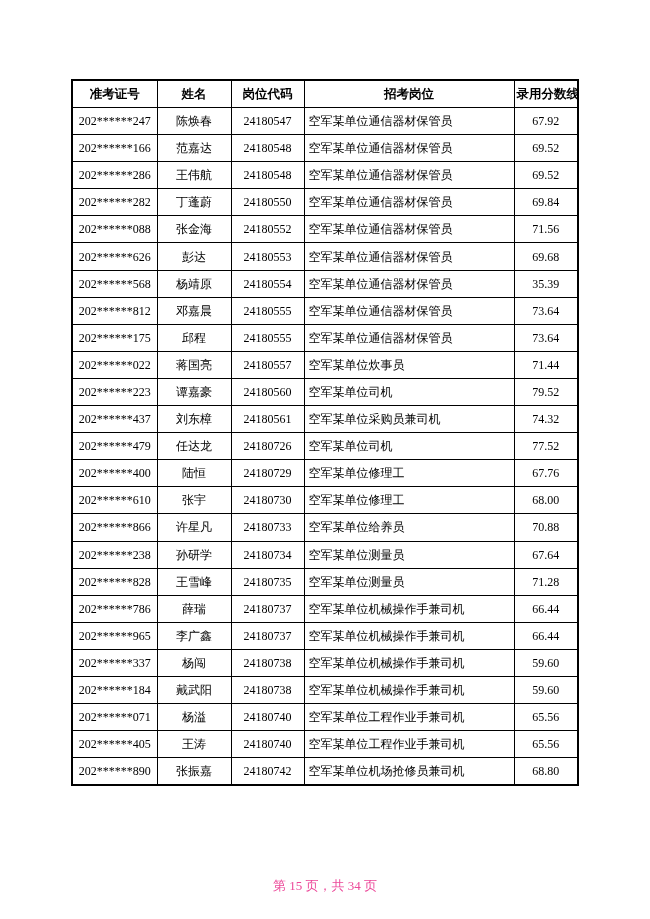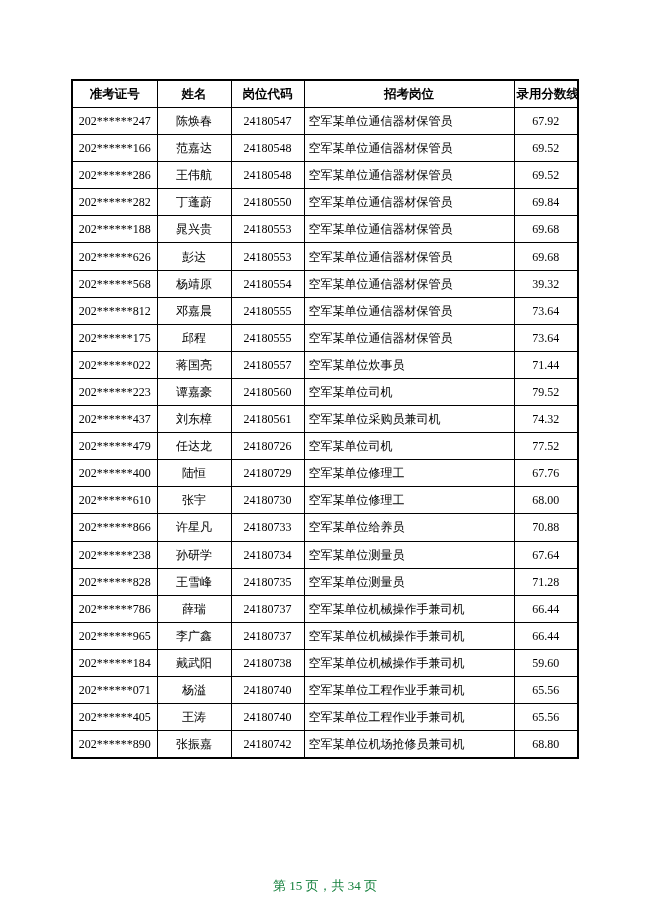--- a/index.html
+++ b/index.html
@@ -47,21 +47,21 @@
     padding-left: 4px;
     margin-top: 24px;
   }
   .page-footer {
     position: absolute;
     top: 877px;
     left: 0;
     width: 650px;
     text-align: center;
     font-size: 13px;
-    color: #15803d;
+    color: #ec4899;
   }
 </style>
 </head>
 <body>
 
 <div class="doc-page">
   <table class="roster">
     <colgroup>
       <col style="width:85px">
       <col style="width:74px">
@@ -101,39 +101,39 @@
           <td class="col4">69.52</td>
         </tr>
         <tr>
           <td class="col0">202******282</td>
           <td class="col1">丁蓬蔚</td>
           <td class="col2">24180550</td>
           <td class="col3">空军某单位通信器材保管员</td>
           <td class="col4">69.84</td>
         </tr>
         <tr>
-          <td class="col0">202******188</td>
-          <td class="col1">晁兴贵</td>
-          <td class="col2">24180553</td>
-          <td class="col3">空军某单位通信器材保管员</td>
-          <td class="col4">69.68</td>
+          <td class="col0">202******088</td>
+          <td class="col1">张金海</td>
+          <td class="col2">24180552</td>
+          <td class="col3">空军某单位通信器材保管员</td>
+          <td class="col4">71.56</td>
         </tr>
         <tr>
           <td class="col0">202******626</td>
           <td class="col1">彭达</td>
           <td class="col2">24180553</td>
           <td class="col3">空军某单位通信器材保管员</td>
           <td class="col4">69.68</td>
         </tr>
         <tr>
           <td class="col0">202******568</td>
           <td class="col1">杨靖原</td>
           <td class="col2">24180554</td>
           <td class="col3">空军某单位通信器材保管员</td>
-          <td class="col4">39.32</td>
+          <td class="col4">35.39</td>
         </tr>
         <tr>
           <td class="col0">202******812</td>
           <td class="col1">邓嘉晨</td>
           <td class="col2">24180555</td>
           <td class="col3">空军某单位通信器材保管员</td>
           <td class="col4">73.64</td>
         </tr>
         <tr>
           <td class="col0">202******175</td>
@@ -211,20 +211,27 @@
           <td class="col2">24180737</td>
           <td class="col3">空军某单位机械操作手兼司机</td>
           <td class="col4">66.44</td>
         </tr>
         <tr>
           <td class="col0">202******965</td>
           <td class="col1">李广鑫</td>
           <td class="col2">24180737</td>
           <td class="col3">空军某单位机械操作手兼司机</td>
           <td class="col4">66.44</td>
+        </tr>
+        <tr>
+          <td class="col0">202******337</td>
+          <td class="col1">杨闯</td>
+          <td class="col2">24180738</td>
+          <td class="col3">空军某单位机械操作手兼司机</td>
+          <td class="col4">59.60</td>
         </tr>
         <tr>
           <td class="col0">202******184</td>
           <td class="col1">戴武阳</td>
           <td class="col2">24180738</td>
           <td class="col3">空军某单位机械操作手兼司机</td>
           <td class="col4">59.60</td>
         </tr>
         <tr>
           <td class="col0">202******071</td>

